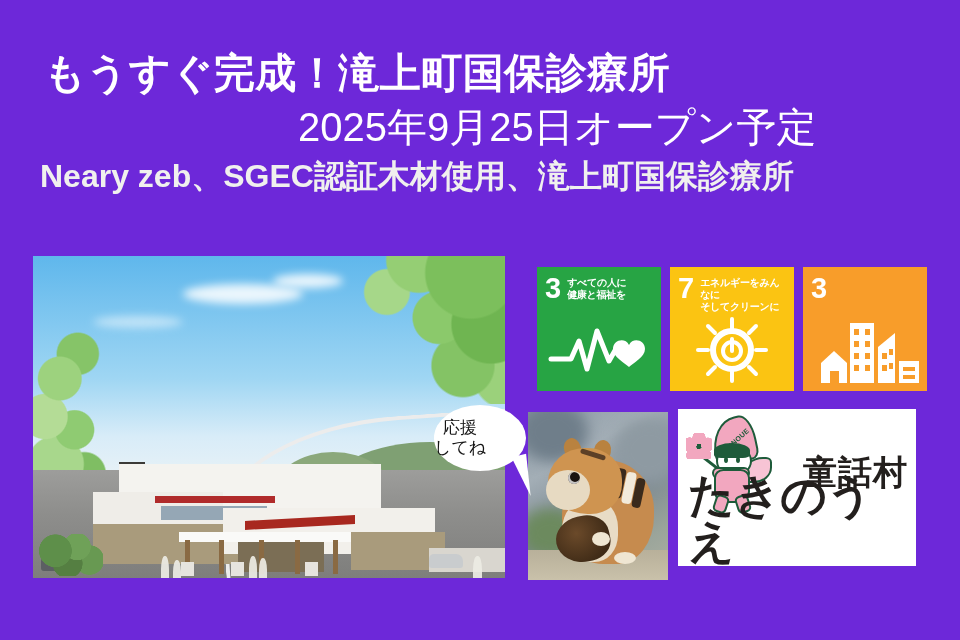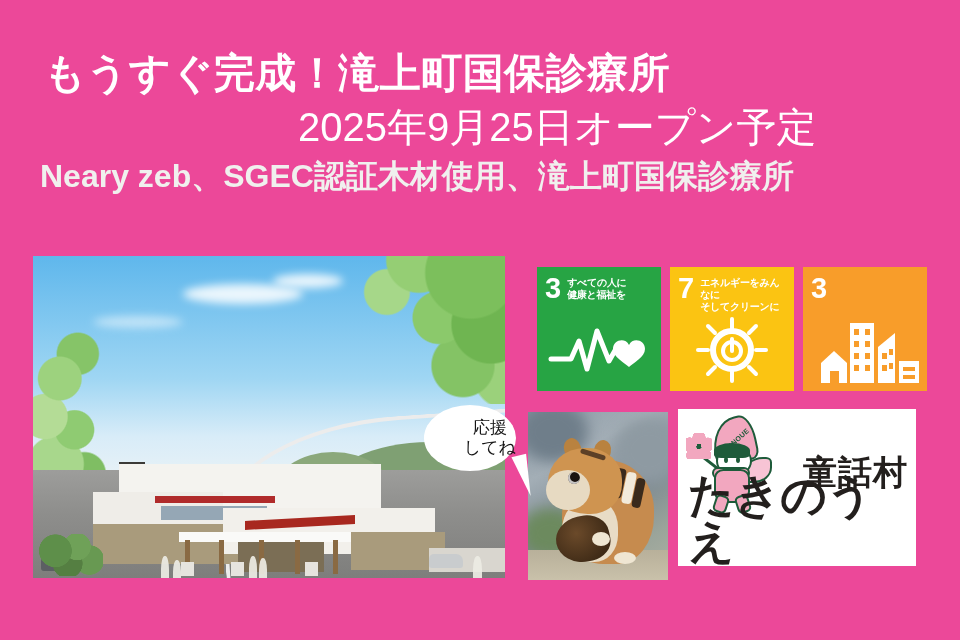--- a/index.html
+++ b/index.html
@@ -4,21 +4,21 @@
 <style>
   html, body {
     margin: 0;
     padding: 0;
     background: #ffffff;
   }
   #poster {
     position: relative;
     width: 960px;
     height: 640px;
-    background: #ec4899;
+    background: #6d28d9;
     overflow: hidden;
     font-family: "Liberation Sans", "DejaVu Sans", sans-serif;
   }
 
   
   .headline {
     position: absolute;
     left: 0; top: 0;
     width: 960px;
     padding-top: 52px;
@@ -132,26 +132,26 @@
     position: absolute; left: 2px; bottom: 2px; width: 68px; height: 42px;
     background: radial-gradient(circle at 30% 40%, #5E8F4A 0 30%, transparent 31%),
                 radial-gradient(circle at 62% 30%, #6FA158 0 26%, transparent 27%),
                 radial-gradient(circle at 48% 70%, #557F42 0 32%, transparent 33%),
                 radial-gradient(circle at 80% 62%, #689952 0 24%, transparent 25%);
   }
 
   
   .speech {
     position: absolute;
-    left: 424px; top: 405px;
+    left: 434px; top: 405px;
     width: 92px; height: 66px;
     background: #ffffff;
     border-radius: 50%;
     z-index: 6;
-    display: flex; align-items: center; justify-content: flex-end;
+    display: flex; align-items: center; justify-content: flex-start;
   }
   .speech-text {
     color: #141414;
     font-size: 17px;
     line-height: 1.18;
     text-align: center;
     font-weight: 500;
     white-space: pre-line;
   }
   .speech-tail {

